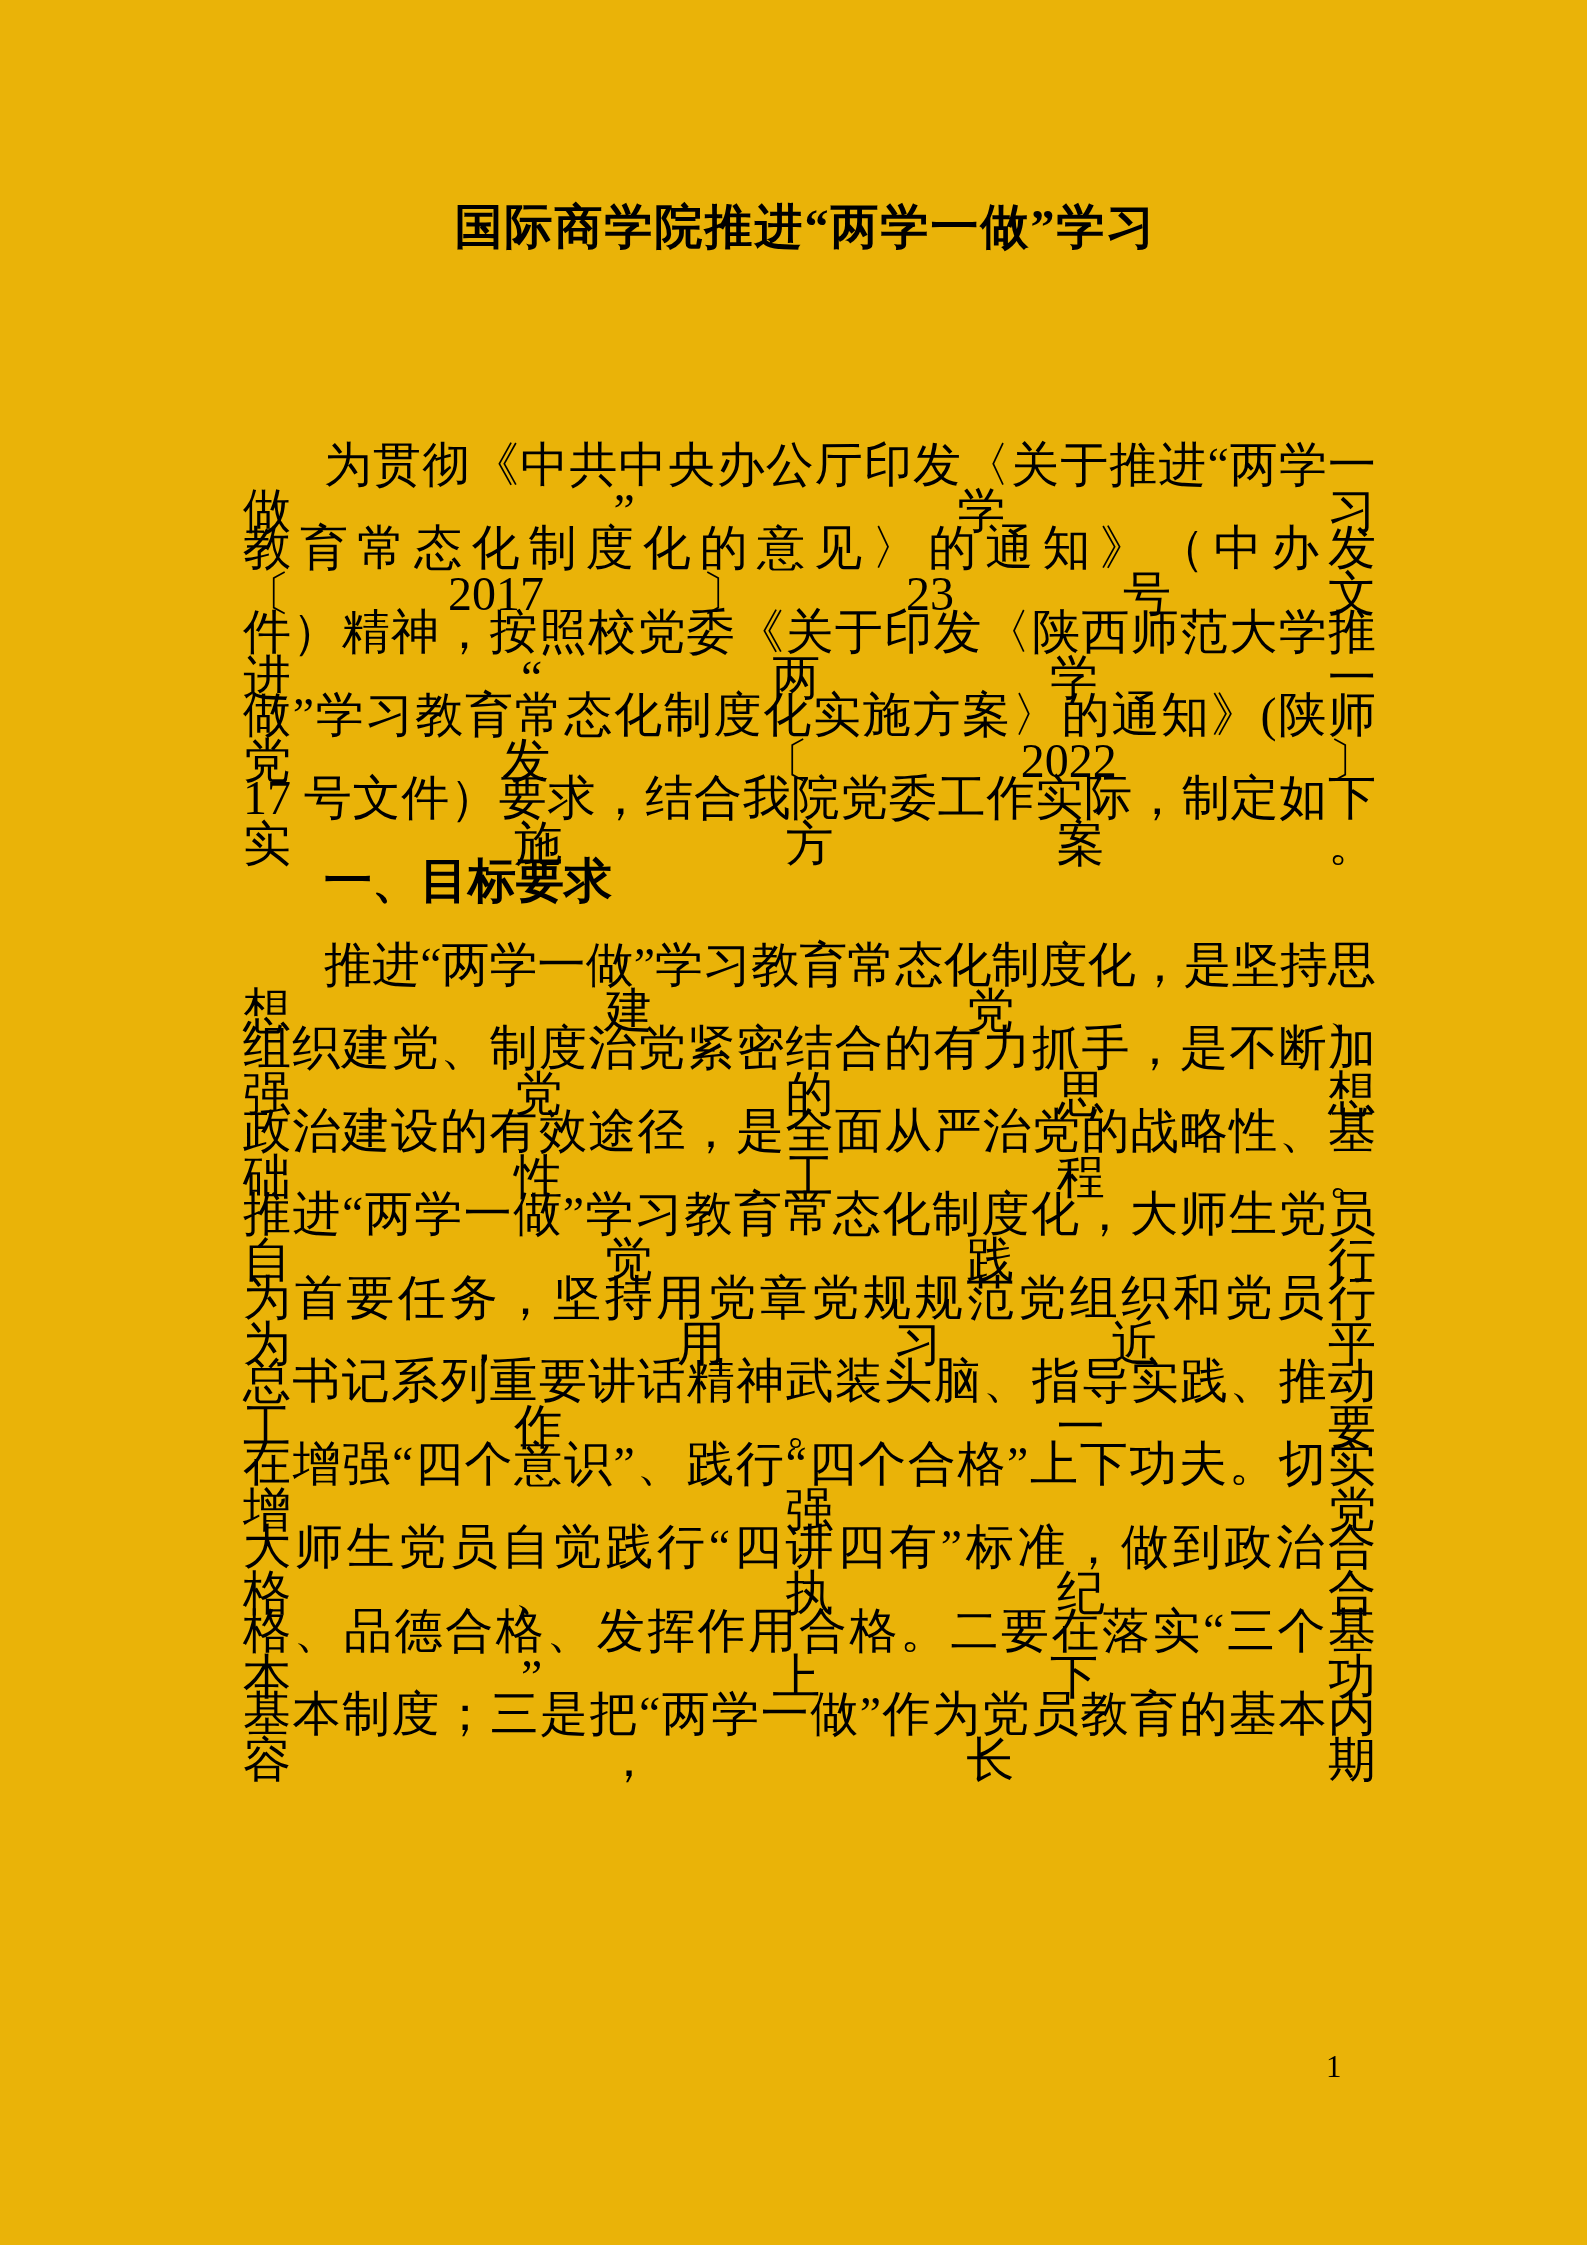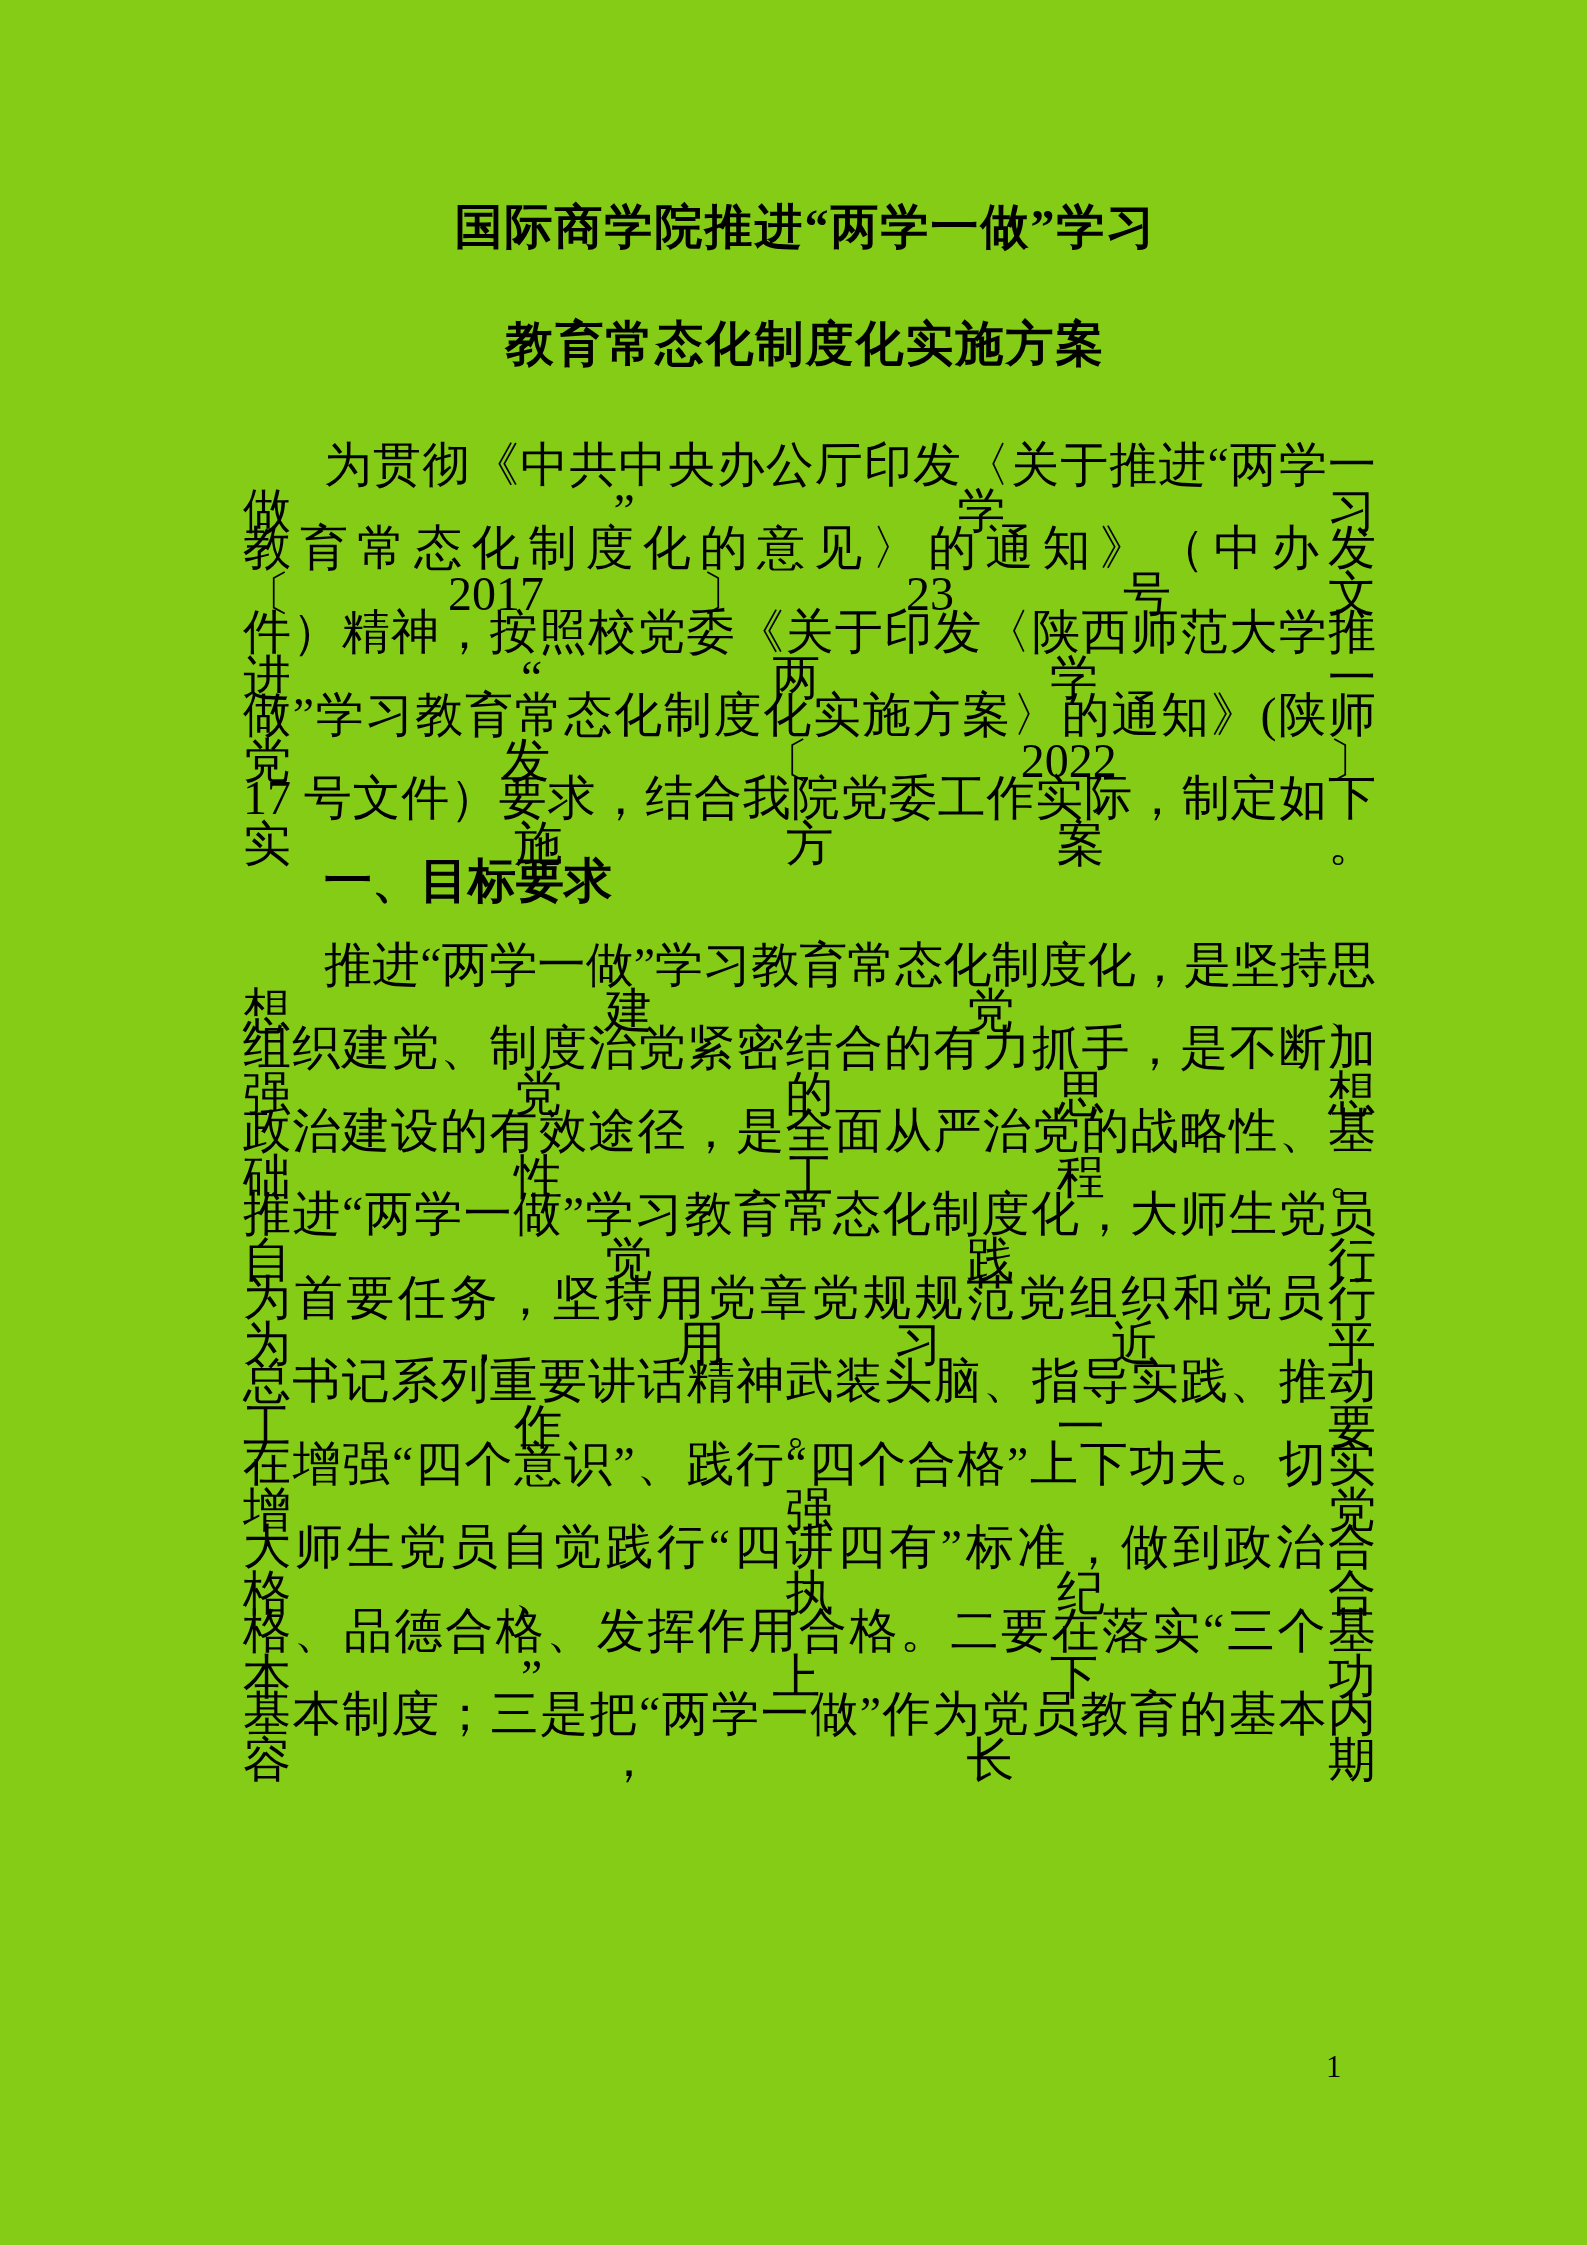--- a/index.html
+++ b/index.html
@@ -4,21 +4,21 @@
 <style>
   html, body {
     margin: 0;
     padding: 0;
     background: #ffffff;
   }
   .page {
     position: relative;
     width: 1587px;
     height: 2245px;
-    background: #84cc16;
+    background: #eab308;
     overflow: hidden;
     font-family: "Liberation Serif", "DejaVu Serif", serif;
     color: #000000;
   }
   
   .title-line {
     position: absolute;
     left: 239px;
     width: 1133px;
     text-align: center;
@@ -62,21 +62,20 @@
     top: 2049px;
     font-size: 31px;
     line-height: 36px;
   }
 </style>
 </head>
 <body>
 
 <div class="page">
   <div class="title-line title-1">国际商学院推进“两学一做”学习</div>
-  <div class="title-line title-2">教育常态化制度化实施方案</div>
   <div class="body-col">
       <div class="para body">
         <div class="line first">为贯彻《中共中央办公厅印发〈关于推进“两学一做”学习</div>
         <div class="line">教育常态化制度化的意见〉的通知》（中办发〔2017〕23 号文</div>
         <div class="line">件）精神，按照校党委《关于印发〈陕西师范大学推进“两学一</div>
         <div class="line">做”学习教育常态化制度化实施方案〉的通知》(陕师党发〔2022〕</div>
         <div class="line">17 号文件）要求，结合我院党委工作实际，制定如下实施方案。</div>
       </div>
       <div class="para heading">
         <div class="line first no-justify">一、目标要求</div>

